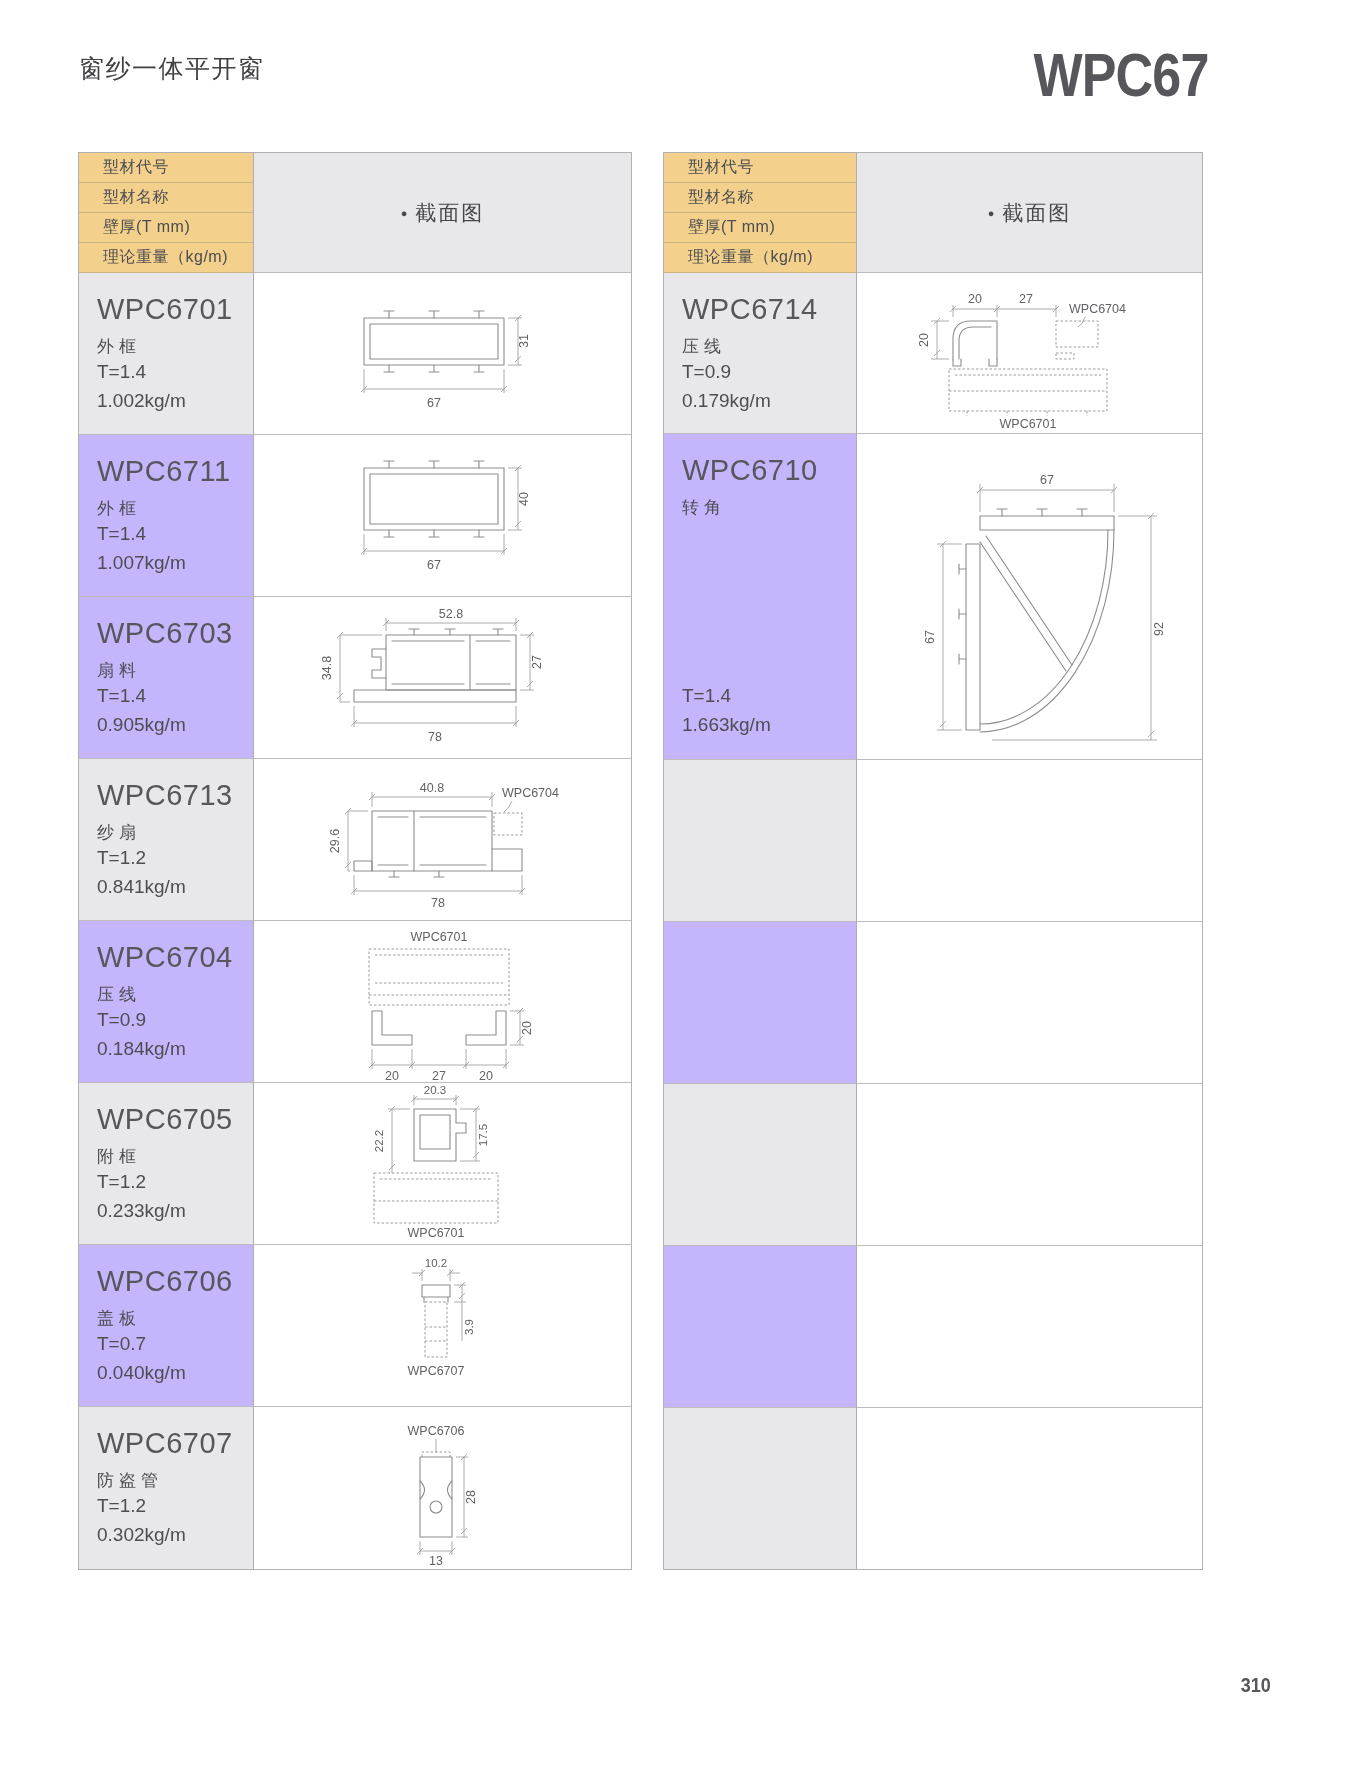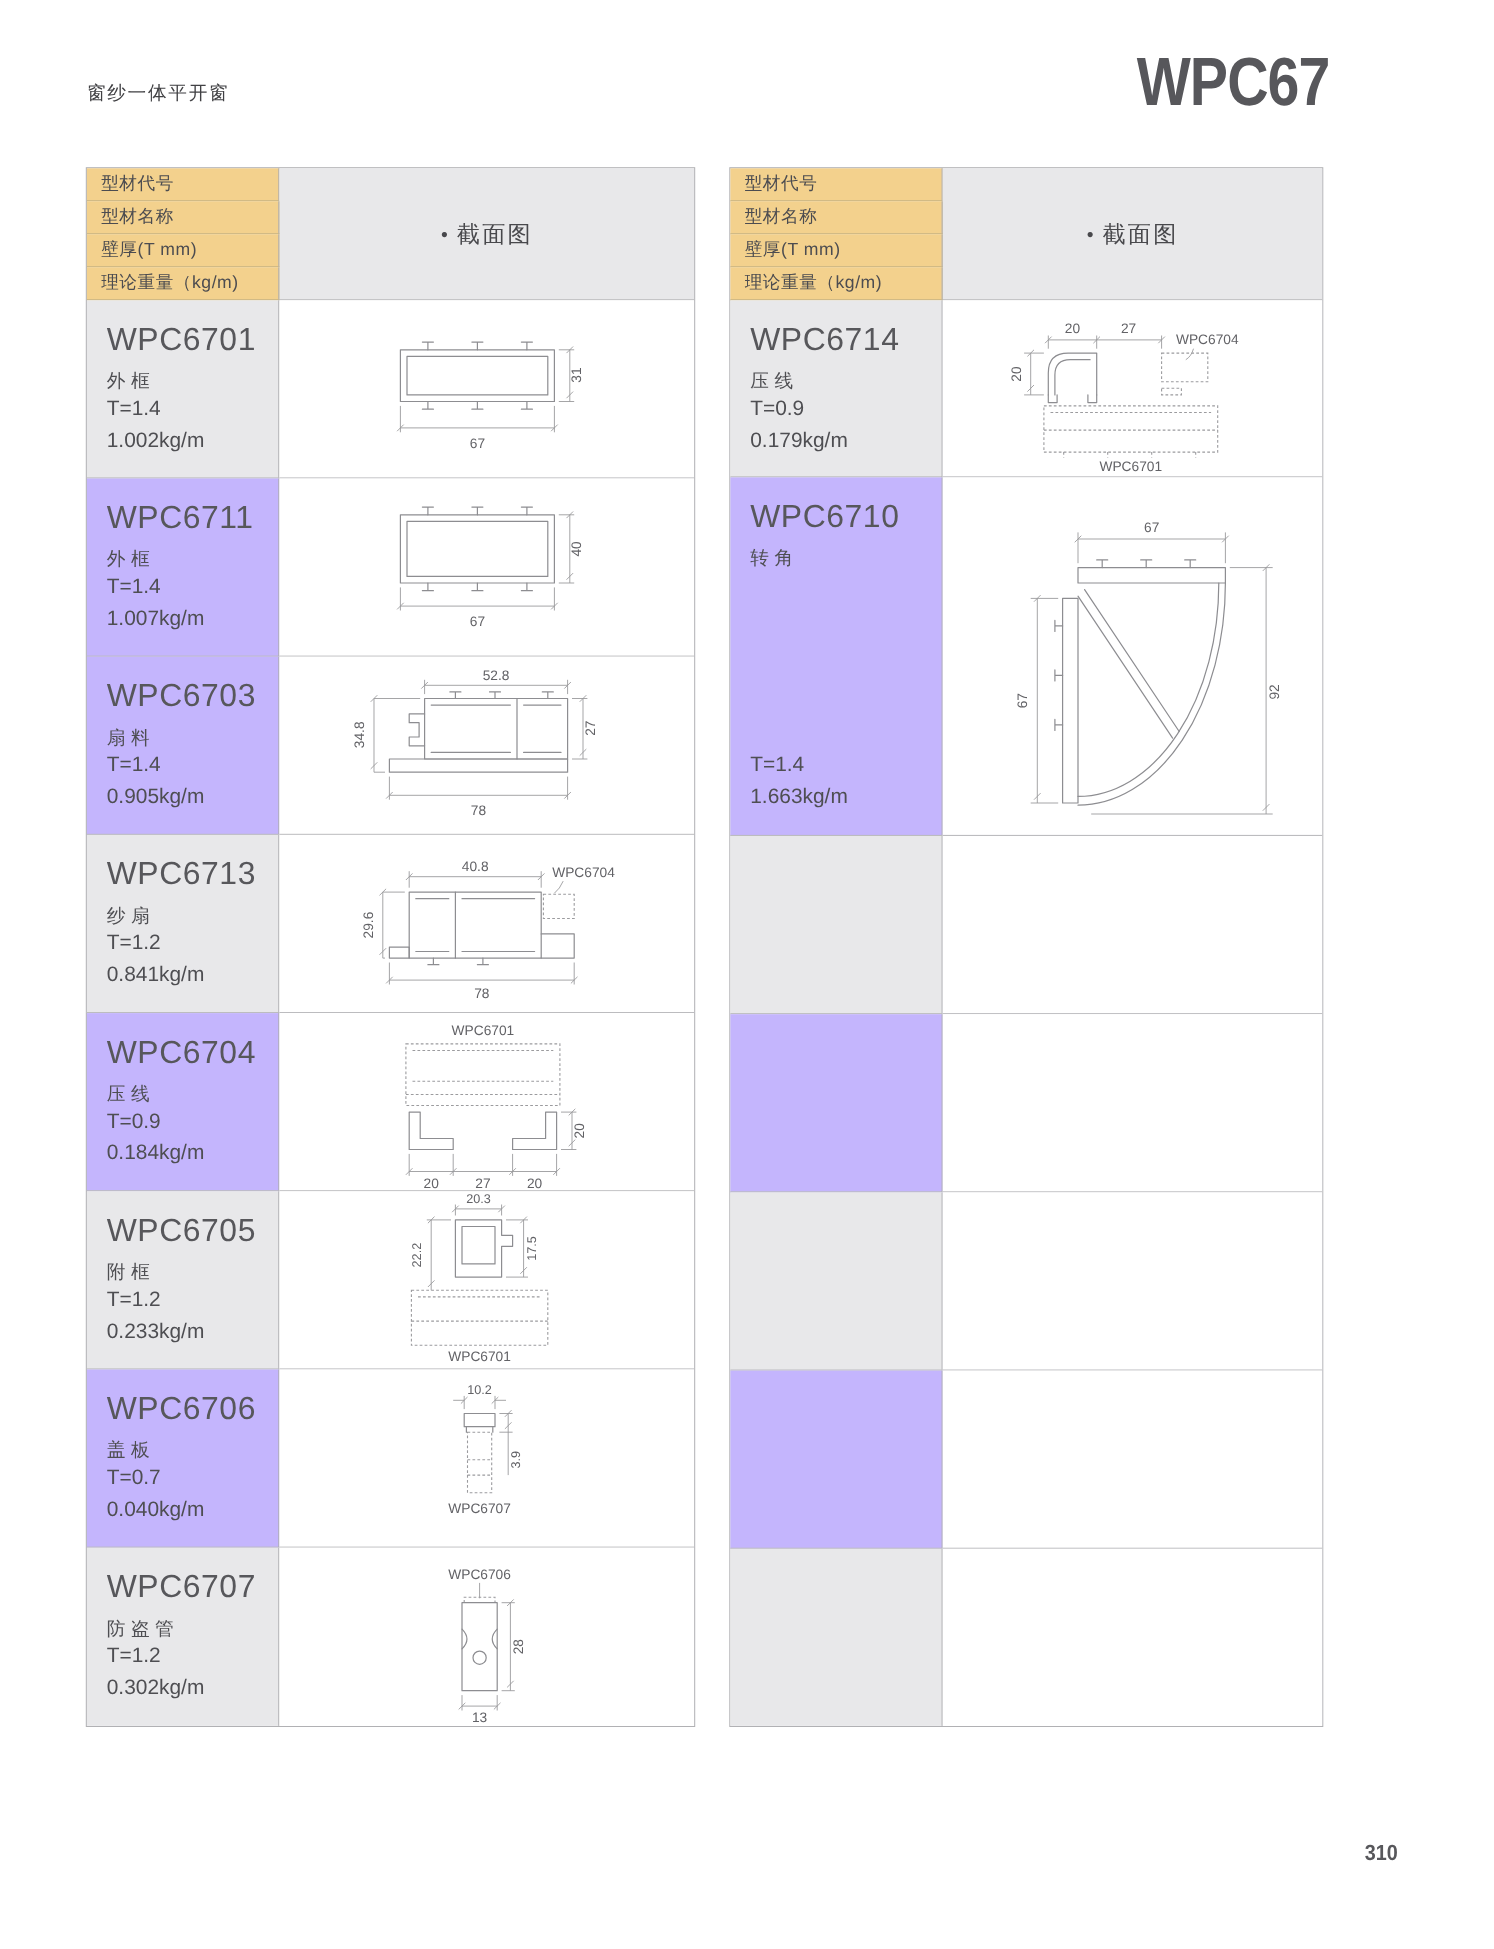--- a/index.html
+++ b/index.html
@@ -1,32 +1,32 @@
 <!DOCTYPE html>
 <html><head>
 <meta charset="utf-8">
 <style>
   html,body{margin:0;padding:0;}
   body{
     width:1358px;height:1772px;position:relative;background:#ffffff;
     font-family:"Liberation Sans","DejaVu Sans",sans-serif;color:#55555a;
   }
-  .page-title{position:absolute;left:79px;top:73px;font-size:17px;letter-spacing:1.5px;color:#414144;font-weight:400;}
+  .page-title{position:absolute;left:79px;top:52px;font-size:25px;letter-spacing:1.5px;color:#414144;font-weight:400;}
   .series-logo{position:absolute;right:149px;top:44px;font-size:62px;line-height:1;font-weight:700;color:#57575b;
     transform:scaleX(0.84);transform-origin:100% 50%;letter-spacing:-1px;}
   .page-number{position:absolute;right:86px;top:1674px;font-size:20px;font-weight:700;color:#57575b;transform:scaleX(0.9);}
 
   .proftable{position:absolute;display:grid;border:1px solid #b1b1b4;background:#fff;}
   .tbl-left{left:78px;top:152px;grid-template-columns:175px 377px;
     grid-template-rows:30px 30px 30px 30px repeat(8,162px);}
   .tbl-right{left:663px;top:152px;grid-template-columns:193px 345px;
     grid-template-rows:30px 30px 30px 30px 161px 326px 162px 162px 162px 162px 161px;}
   .cell{box-sizing:border-box;}
   .hlab{background:#f3d18d;border-bottom:1px solid #c9b583;border-right:1px solid #adadb0;
-    display:flex;align-items:center;padding-left:13px;font-size:16px;color:#4c4c50;letter-spacing:0.5px;}
+    display:flex;align-items:center;padding-left:24px;font-size:16px;color:#4c4c50;letter-spacing:0.5px;}
   .hsec{background:#e8e8ea;border-bottom:1px solid #bcbcbf;display:flex;align-items:center;justify-content:center;
     font-size:21px;color:#48484c;letter-spacing:2px;}
   .hsec .bullet{font-size:11px;margin-right:8px;letter-spacing:0;}
   .lab{border-right:1px solid #adadb0;border-bottom:1px solid #bcbcbf;
     display:flex;flex-direction:column;justify-content:space-between;padding:20px 8px 20px 18px;}
   .lab.tall{justify-content:space-between;}
   .lab.tall .specs{margin-top:26px;}
   .gray{background:#e8e8ea;}
   .yellow{background:#c4b5fd;}
   .dia{background:#ffffff;border-bottom:1px solid #bcbcbf;position:relative;overflow:hidden;}

